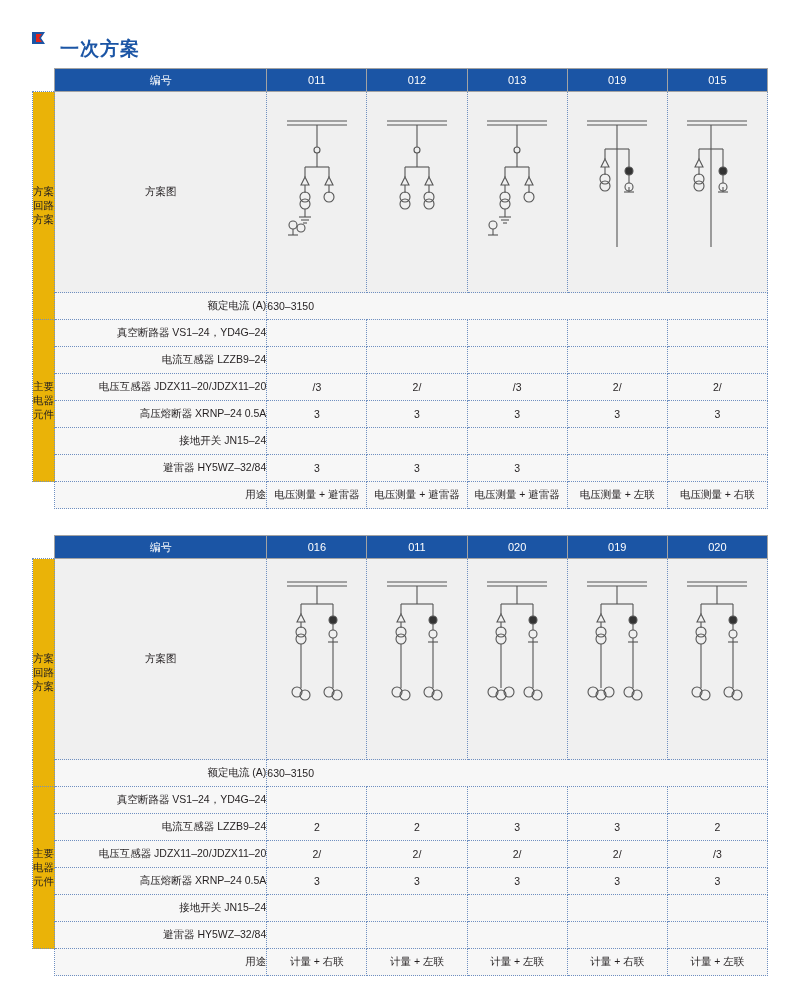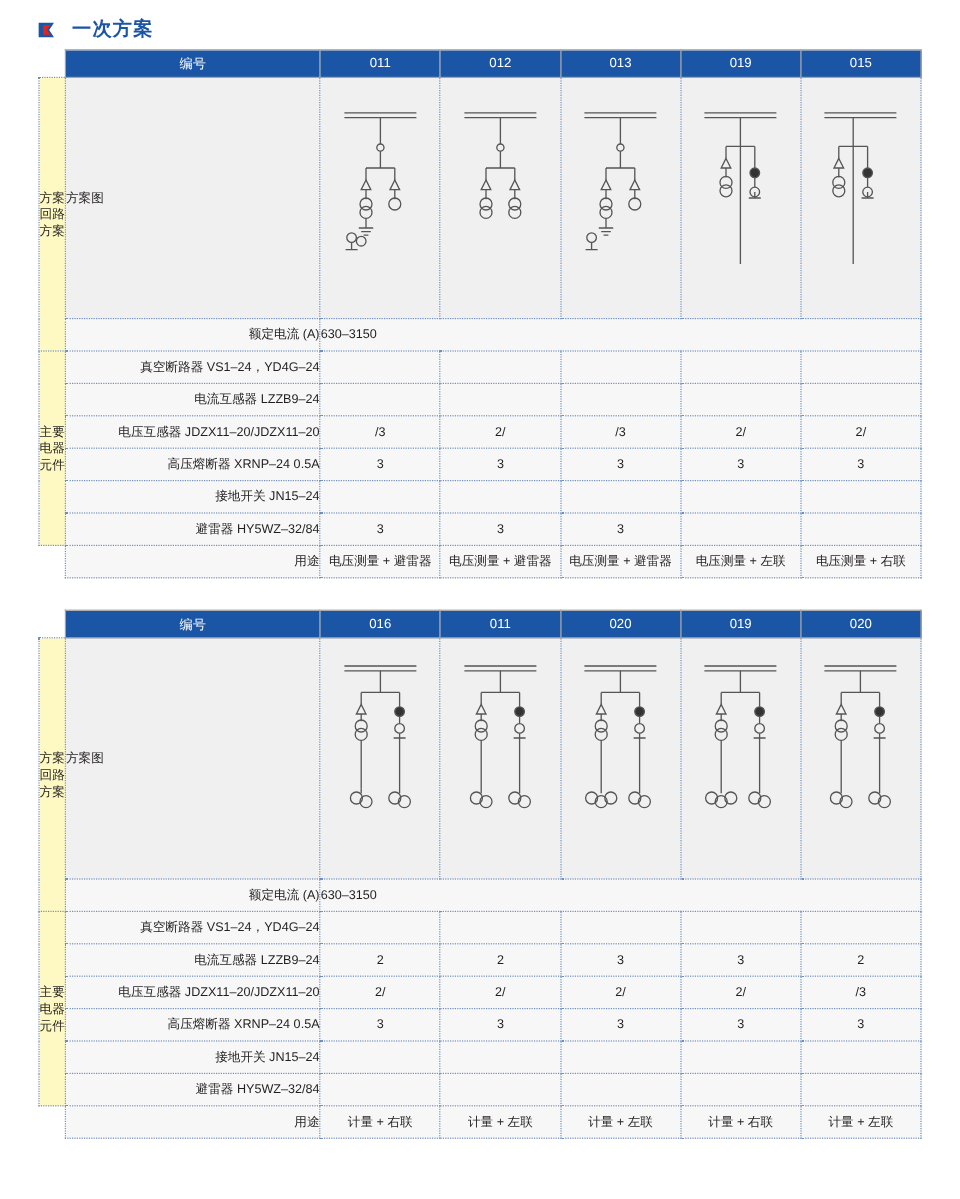--- a/index.html
+++ b/index.html
@@ -29,24 +29,25 @@
     padding: 14px 0 6px 32px;
   }
   .header-mark {
     width: 20px;
     height: 14px;
     position: relative;
     display: inline-block;
   }
   .header-mark svg { display: block; }
   .page-title {
-    font-size: 16px;
+    font-size: 19px;
     font-weight: bold;
     color: #1b55a5;
     letter-spacing: 1px;
+    margin-top: 22px;
   }
   .block-wrap { padding: 0 32px; }
   .block-wrap + .block-wrap { padding-top: 26px; }
 
   table.scheme {
     border-collapse: collapse;
     width: 736px;
     table-layout: fixed;
   }
   table.scheme td, table.scheme th {
@@ -67,45 +68,46 @@
   }
   tr.head-row td.corner {
     background: #ffffff;
     border: none;
   }
 
   
   td.vlabel {
     width: 22px;
     text-align: right;
-    background: #fef9c3;
+    background: #eab308;
     font-size: 11px;
     line-height: 14px;
     color: #231f20;
     padding: 2px 3px;
+    font-family: Liberation Serif, serif;
   }
 
   td.rowlabel {
     padding-left: 8px;
     text-align: right;
     height: 26px;
     background: #f7f7f7;
     color: #231f20;
     font-size: 10.5px;
     white-space: nowrap;
   }
   td.val {
     text-align: center;
     background: #f7f7f7;
     height: 26px;
     font-size: 10.5px;
   }
   td.diagram-label {
     background: #f0f0f0;
-    text-align: left;
+    text-align: center;
     padding-left: 8px;
     font-size: 10.5px;
   }
   td.diagram-cell {
     background: #f0f0f0;
     height: 200px;
     text-align: center;
     vertical-align: middle;
     padding: 0;
   }

